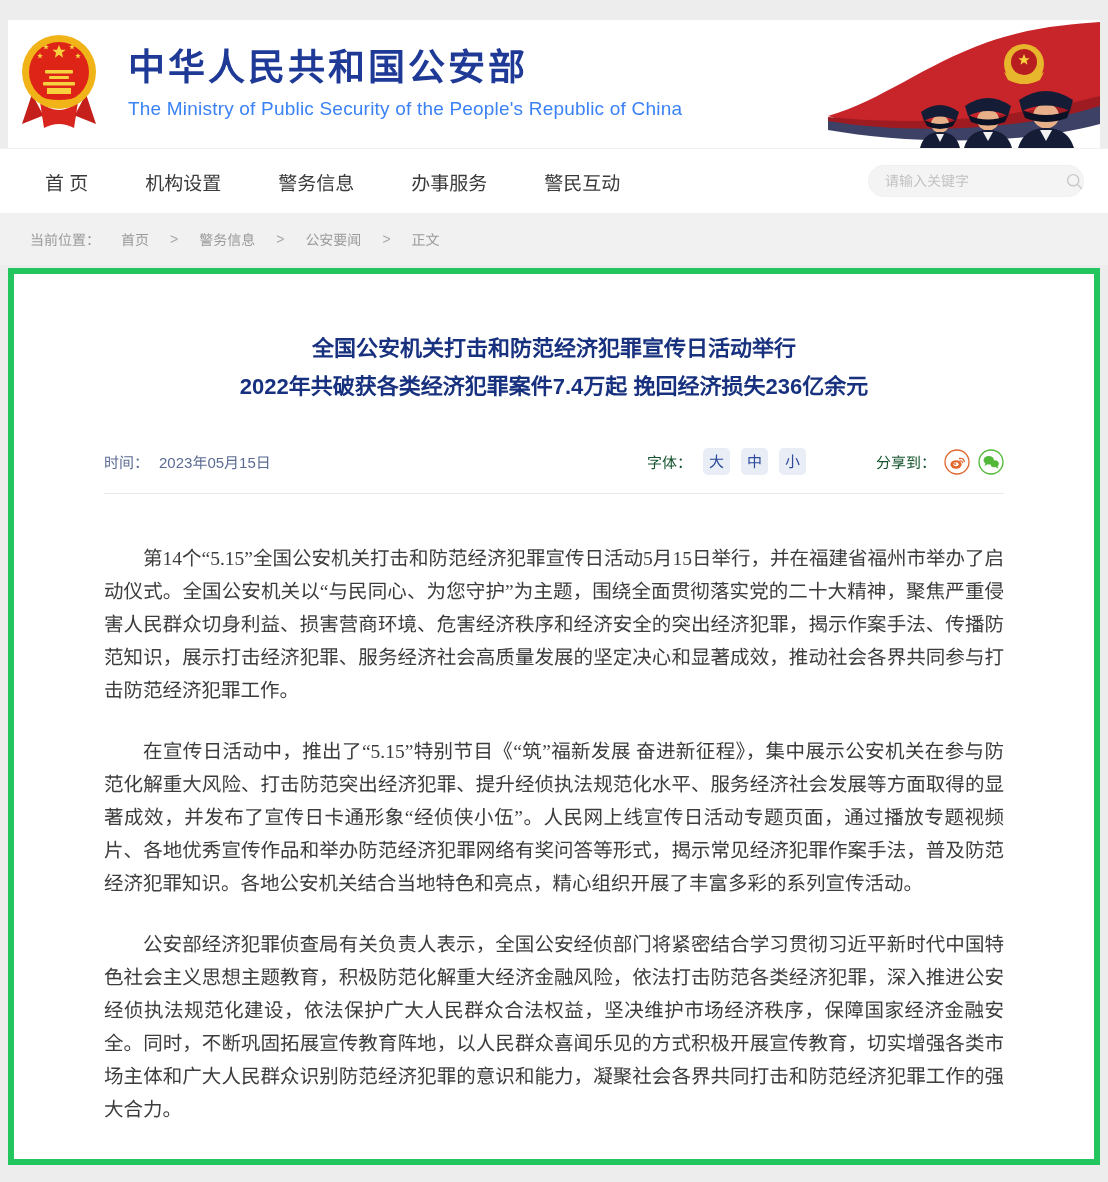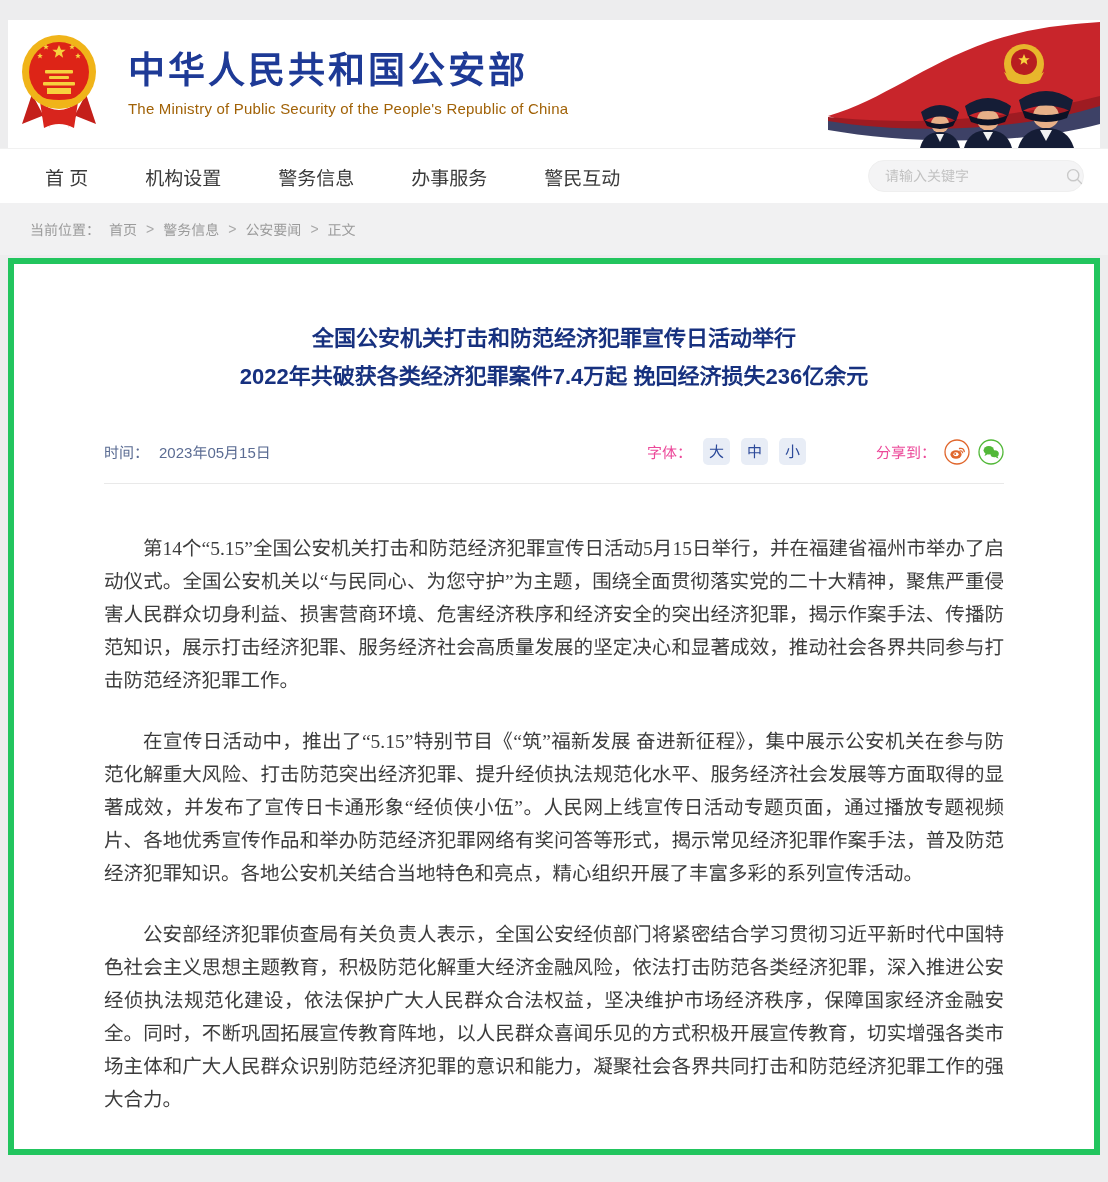--- a/index.html
+++ b/index.html
@@ -13,65 +13,65 @@
   .header {
     margin:20px 8px 0 8px; height:128px; background:#fff;
     display:flex; justify-content:space-between; position:relative;
   }
   .header-left { display:flex; align-items:center; padding-left:12px; }
   .emblem { width:78px; height:104px; margin-right:30px; flex:0 0 auto; }
   .site-title {
     font-size:37px; font-weight:bold; color:#1e3a96; letter-spacing:3px;
     line-height:1.1;
   }
-  .site-subtitle { font-size:15px; color:#a16207; margin-top:9px; letter-spacing:.2px; }
+  .site-subtitle { font-size:19px; color:#3b82f6; margin-top:9px; letter-spacing:.2px; }
   .header-banner { width:272px; height:128px; overflow:hidden; flex:0 0 auto; }
   
   .navbar {
-    height:55px; background:#fff; border-top:1px solid #f1f1f1;
+    height:65px; background:#fff; border-top:1px solid #f1f1f1;
     display:flex; align-items:center; justify-content:space-between;
     padding:0 24px 0 45px;
   }
   .nav-items { display:flex; gap:57px; }
   .nav-item { font-size:19px; color:#3a3a3a; text-decoration:none; cursor:pointer; white-space:nowrap; }
   .search-box {
     width:216px; height:32px; background:#f4f4f5; border:1px solid #efefef;
     border-radius:16px; display:flex; align-items:center; padding:0 12px 0 16px;
   }
   .search-box input {
     flex:1; border:none; outline:none; background:transparent;
     font-size:14px; color:#4c1d95; font-family:inherit;
   }
   .search-box input::placeholder { color:#c2c2c2; }
   .search-icon { width:17px; height:17px; display:block; cursor:pointer; }
   
   .breadcrumb-bar {
     height:52px; background:#f1f1f2; display:flex; align-items:center;
-    padding-left:30px; font-size:14px; color:#9b9b9b; gap:9px;
+    padding-left:30px; font-size:14px; color:#9b9b9b; gap:21px;
   }
   .breadcrumb-bar a { color:#9b9b9b; text-decoration:none; cursor:pointer; }
   .crumb-sep { color:#a8a8a8; }
   
   .content-panel {
     margin:3px 8px 0 8px; background:#fff; border:6px solid #22c55e;
     height:897px; padding:0 90px; overflow:hidden;
   }
   .article-title { margin-top:60px; text-align:center; }
   .article-title .t-line {
     font-size:22px; font-weight:bold; color:#17317f; line-height:30px;
   }
   .article-title .t-line + .t-line { margin-top:8px; }
   .meta-row {
     margin-top:46px; padding-bottom:18px; border-bottom:1px solid #e9e9e9;
     display:flex; align-items:center; justify-content:space-between;
   }
   .meta-left { font-size:15px; color:#5b6c93; }
   .meta-left .time-value { margin-left:10px; }
   .meta-right { display:flex; align-items:center; }
-  .font-label, .share-label { font-size:15px; color:#ec4899; }
+  .font-label, .share-label { font-size:15px; color:#14532d; }
   .font-btn {
     width:27px; height:27px; margin-left:11px; border:none; cursor:pointer;
     background:#e8edf6; color:#2c4a9a; font-size:15px; border-radius:5px;
     font-family:inherit; line-height:27px; text-align:center; display:inline-block;
   }
   .share-label { margin-left:70px; }
   .share-icon { width:26px; height:26px; margin-left:8px; cursor:pointer; display:block; }
   .article-body { margin-top:48px; }
   .article-body p {
     font-family:"Liberation Serif","DejaVu Serif",serif;

